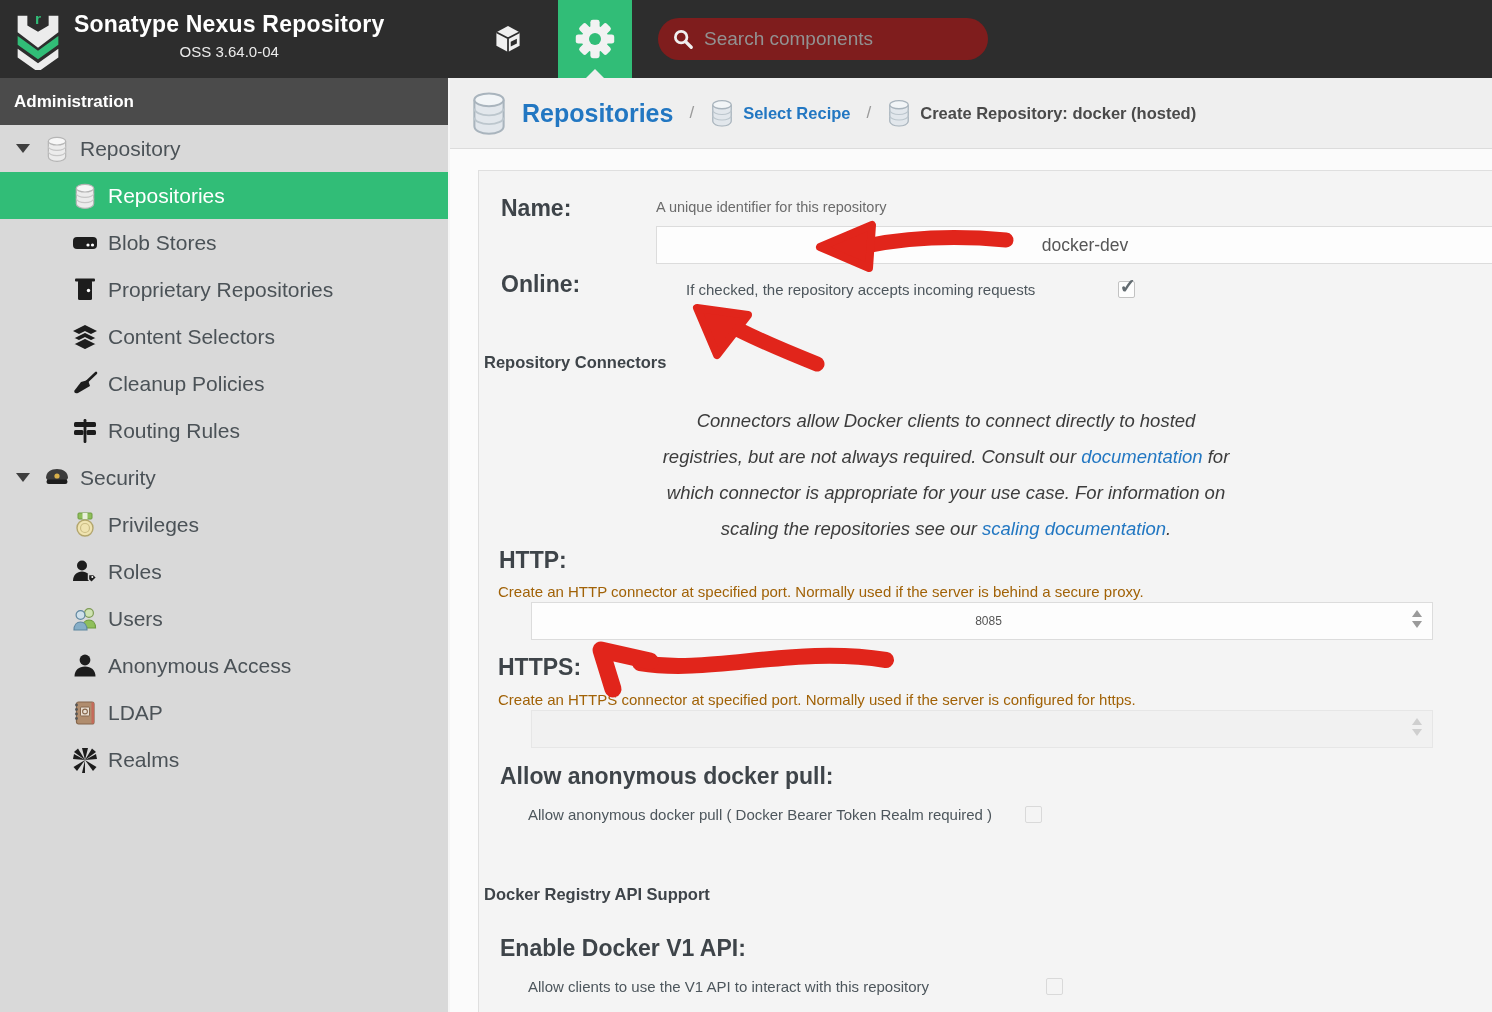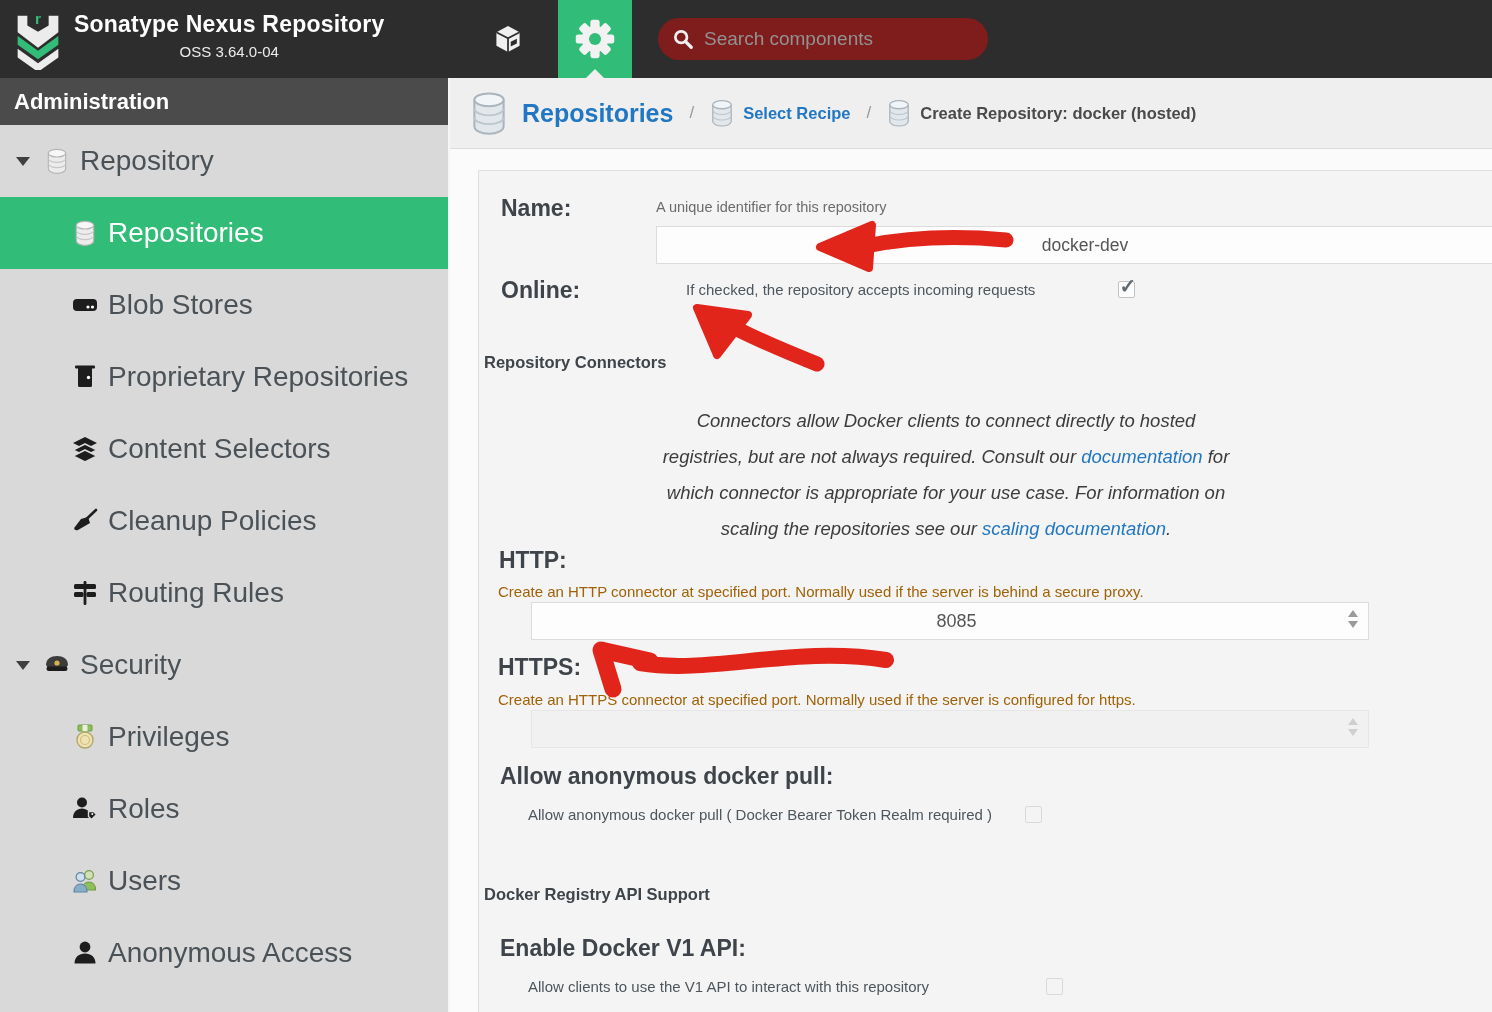--- a/index.html
+++ b/index.html
@@ -23,23 +23,23 @@
   .tab-admin{left:558px; background:var(--green);}
   .tab-admin::after{content:""; position:absolute; bottom:0; left:50%; margin-left:-9px;
     border-left:9px solid transparent; border-right:9px solid transparent; border-bottom:9px solid var(--crumb-bg);}
   .search-pill{position:absolute; left:658px; top:18px; width:330px; height:42px; background:#7f1d1d;
     border-radius:21px; display:flex; align-items:center; padding-left:14px; cursor:text;}
   .search-pill .ph{color:#929292; font-size:19px; margin-left:10px;}
 
   
   .sidebar{position:absolute; left:0; top:78px; width:450px; height:934px; background:var(--side-bg);
     border-right:2px solid #f6f6f6; overflow:hidden; z-index:5;}
-  .admin-header{height:47px; background:var(--admin-bg); color:#fff; font-size:22px; font-weight:bold;
+  .admin-header{height:47px; background:var(--admin-bg); color:#fff; font-size:17px; font-weight:bold;
     display:flex; align-items:center; padding-left:14px;}
-  .nav-item{height:72px; display:flex; align-items:center; color:var(--side-text); font-size:28px; cursor:pointer;}
+  .nav-item{height:47px; display:flex; align-items:center; color:var(--side-text); font-size:21px; cursor:pointer;}
   .nav-item .lbl{margin-left:10px;}
   .nav-item.lvl1{padding-left:16px;}
   .nav-item.lvl2{padding-left:72px;}
   .caret{width:0; height:0; border-left:7px solid transparent; border-right:7px solid transparent;
     border-top:9px solid #3f3f3f; margin-right:14px;}
   .nav-item.selected{background:var(--green); color:#fff;}
   .ic{width:26px; height:26px; flex:0 0 auto;}
   .ic.big{width:30px; height:30px;}
 
   
@@ -55,22 +55,22 @@
   .panel{position:absolute; left:478px; top:170px; width:1022px; height:902px; background:var(--panel-bg);
     border:1px solid var(--panel-border);}
   .abs{position:absolute;}
   .fld-label{font-size:23px; font-weight:bold; color:var(--label);}
   .sec-label{font-size:16.5px; font-weight:bold; color:var(--label);}
   .helper-lg{font-size:14.5px; color:var(--helper);}
   .helper-sm{font-size:15px; color:#a16207;}
   .cb-text{font-size:15px; color:#4d565c;}
   .text-input{left:177px; right:-2px; height:38px; background:#fdfdfd; border:1px solid #dcdcdc;
     font-size:17.5px; color:#555; line-height:36px; padding-left:13px;}
-  .num-input{width:838px; height:38px; background:#fdfdfd; border:1px solid #dcdcdc;
-    font-size:18px; color:#555; line-height:36px; padding-left:13px;}
+  .num-input{width:902px; height:38px; background:#fdfdfd; border:1px solid #dcdcdc;
+    font-size:12px; color:#555; line-height:36px; padding-left:13px;}
   .num-input.disabled{background:#f1f1f1; border-color:#e6e6e6;}
   .spin{position:absolute; right:10px; top:7px; display:flex; flex-direction:column; gap:4px; cursor:pointer;}
   .tri-up{width:0;height:0;border-left:5px solid transparent;border-right:5px solid transparent;border-bottom:7px solid #9a9a9a;}
   .tri-dn{width:0;height:0;border-left:5px solid transparent;border-right:5px solid transparent;border-top:7px solid #9a9a9a;}
   .disabled .tri-up{border-bottom-color:#cfcfcf;} .disabled .tri-dn{border-top-color:#cfcfcf;}
   .cb{position:relative; display:inline-block; width:17px; height:17px; background:#fdfdfd;
     border:1px solid #c2c2c2; border-radius:2px; cursor:pointer; vertical-align:middle;}
   .cb.soft{background:#f4f4f4; border-color:#d9d9d9;}
   .cb.checked::after{content:"\2713"; position:absolute; left:1px; top:-8px; font-size:20px; font-weight:bold; color:#626b70;}
   .desc{font-size:18.5px; font-style:italic; color:#3c3c3c; line-height:36px;}
@@ -335,21 +335,21 @@
   </div>
 
   <div class="panel">
 
     
     <div class="abs fld-label" style="left:22px; top:24px;">Name:</div>
     <div class="abs helper-lg" style="left:177px; top:28px;">A unique identifier for this repository</div>
     <div class="abs text-input" style="top:55px;">docker-dev</div>
 
     
-    <div class="abs fld-label" style="left:22px; top:106px;">Online:</div>
+    <div class="abs fld-label" style="left:22px; top:100px;">Online:</div>
     <span class="abs cb checked" style="left:180px; top:109px;"></span>
     <div class="abs cb-text" style="left:207px; top:110px;">If checked, the repository accepts incoming requests</div>
 
     
     <div class="abs sec-label" style="left:5px; top:182px;">Repository Connectors</div>
     <div class="abs desc" style="left:87px; top:232px; width:760px;">
       <div><span>Connectors allow Docker clients to connect directly to hosted</span></div>
       <div><span>registries, but are not always required. Consult our </span><a class="doclink">documentation</a><span> for</span></div>
       <div><span>which connector is appropriate for your use case. For information on</span></div>
       <div><span>scaling the repositories see our </span><a class="doclink">scaling documentation</a><span>.</span></div>

